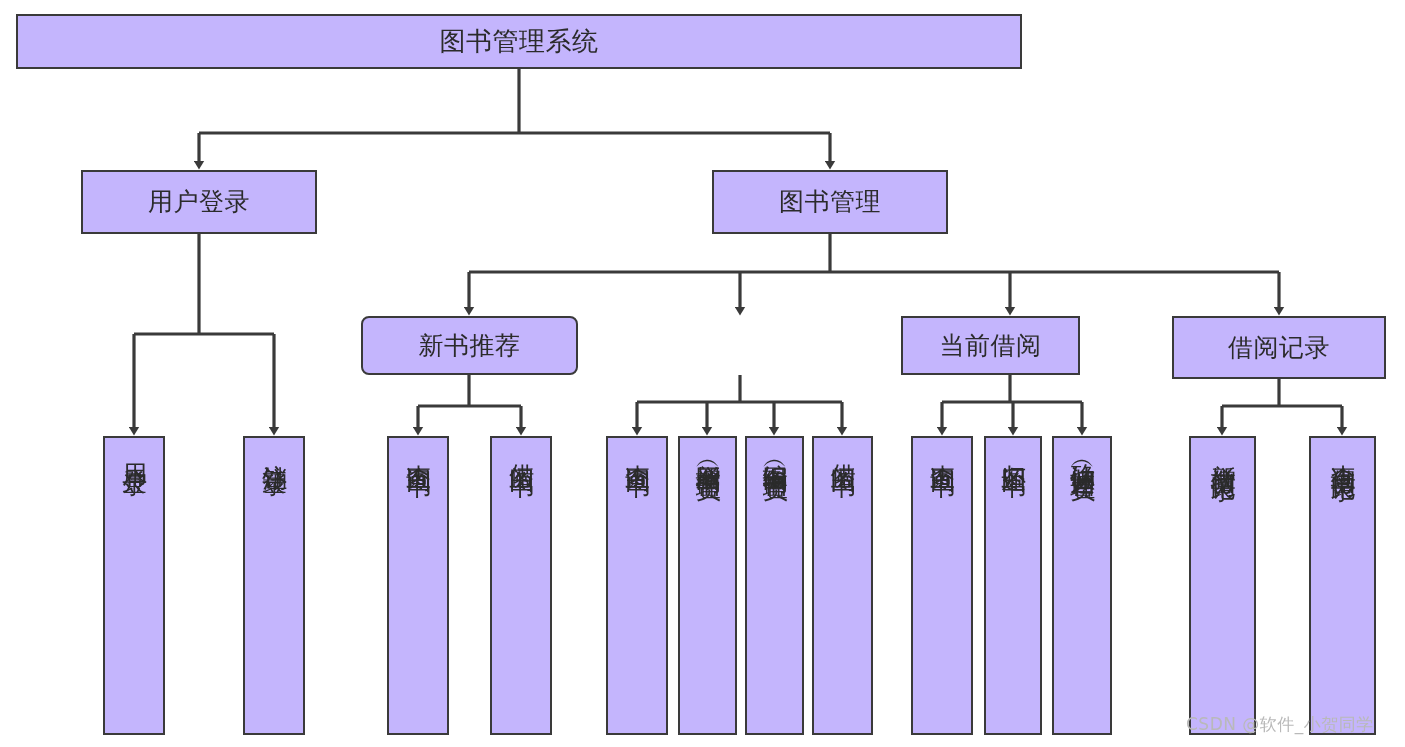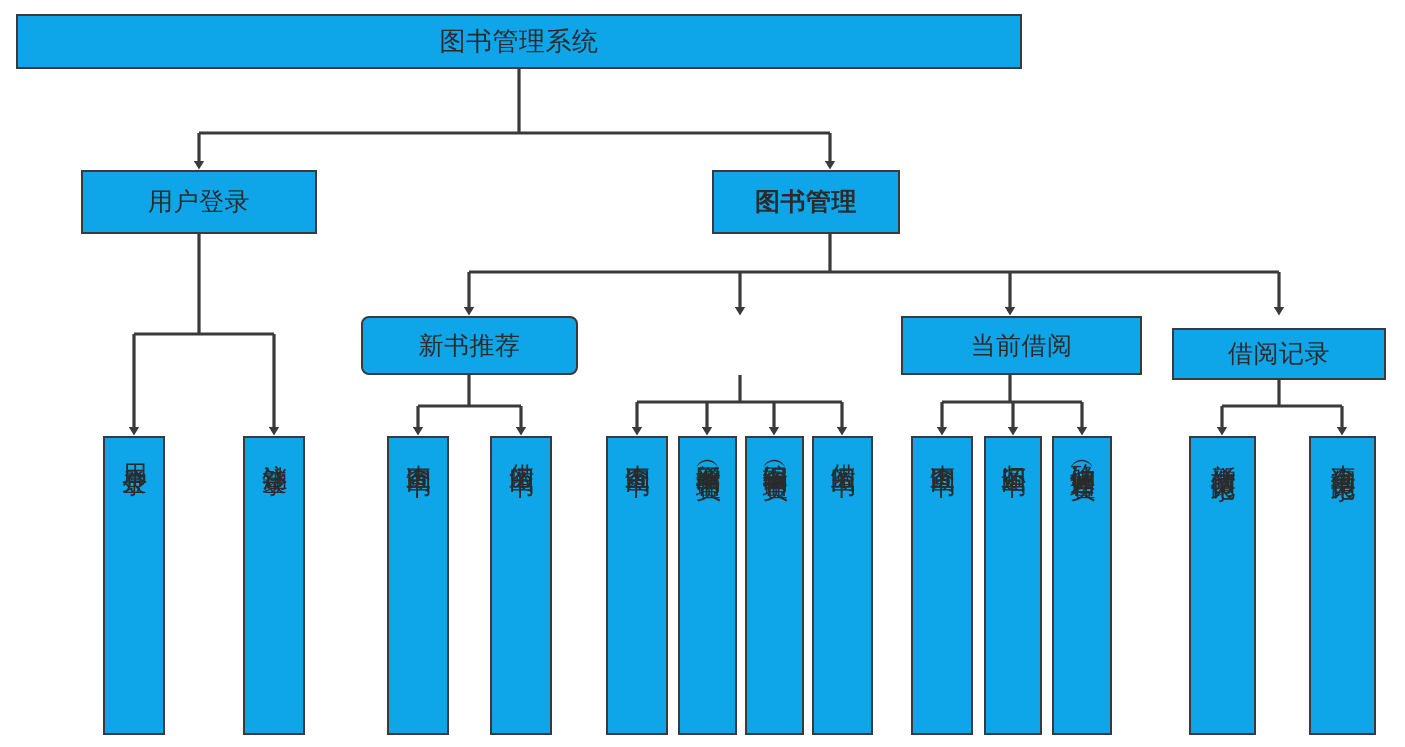--- a/index.html
+++ b/index.html
@@ -23,21 +23,21 @@
     left: 0;
     top: 0;
     width: 1405px;
     height: 747px;
     pointer-events: none;
   }
   .node {
     position: absolute;
     box-sizing: border-box;
     border: 2.4px solid #3a3a3a;
-    background: #0ea5e9;
+    background: #c4b5fd;
     display: flex;
     align-items: center;
     justify-content: center;
     color: #2b2b2b;
   }
   .node-label {
     display: block;
     text-align: center;
     line-height: 1.18;
     color: #2b2b2b;
@@ -133,31 +133,31 @@
     </g>
   </svg>
 
   <div class="node horiz root" style="left:16px; top:14px; width:1006px; height:55px;">
     <span class="node-label">图书管理系统</span>
   </div>
 
   <div class="node horiz" style="left:81px; top:170px; width:236px; height:64px;">
     <span class="node-label">用户登录</span>
   </div>
-  <div class="node horiz" style="left:712px; top:170px; width:188px; height:64px;font-weight:bold;">
+  <div class="node horiz" style="left:712px; top:170px; width:236px; height:64px;">
     <span class="node-label">图书管理</span>
   </div>
 
   <div class="node horiz" style="left:361px; top:316px; width:217px; height:59px;border-radius:8px;">
     <span class="node-label">新书推荐</span>
   </div>
-  <div class="node horiz" style="left:901px; top:316px; width:241px; height:59px;">
+  <div class="node horiz" style="left:901px; top:316px; width:179px; height:59px;">
     <span class="node-label">当前借阅</span>
   </div>
-  <div class="node horiz" style="left:1172px; top:316px; width:214px; height:52px;margin-top:12px;">
+  <div class="node horiz" style="left:1172px; top:316px; width:214px; height:63px;">
     <span class="node-label">借阅记录</span>
   </div>
 
   <div class="node vert" style="left:103px; top:436px; width:62px; height:299px;">
     <span class="node-label">用户登录</span>
   </div>
   <div class="node vert" style="left:243px; top:436px; width:62px; height:299px;">
     <span class="node-label">注销登录</span>
   </div>
 
@@ -191,14 +191,15 @@
     <span class="node-label">确认归还（管理员）</span>
   </div>
 
   <div class="node vert" style="left:1189px; top:436px; width:67px; height:299px;">
     <span class="node-label">新增借阅记录</span>
   </div>
   <div class="node vert" style="left:1309px; top:436px; width:67px; height:299px;">
     <span class="node-label">查询借阅记录</span>
   </div>
 
+  <div class="watermark">CSDN @软件_小贺同学</div>
 
 </div>
 
 </body></html>

